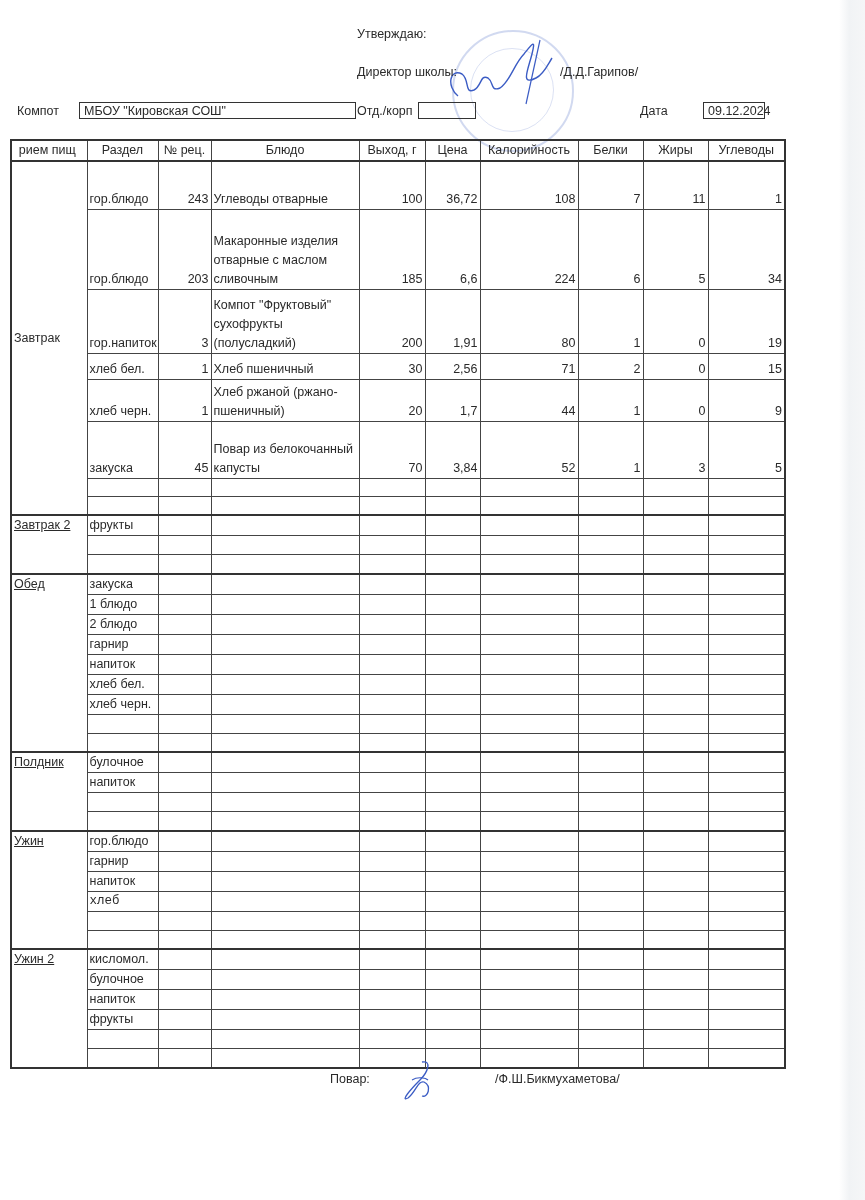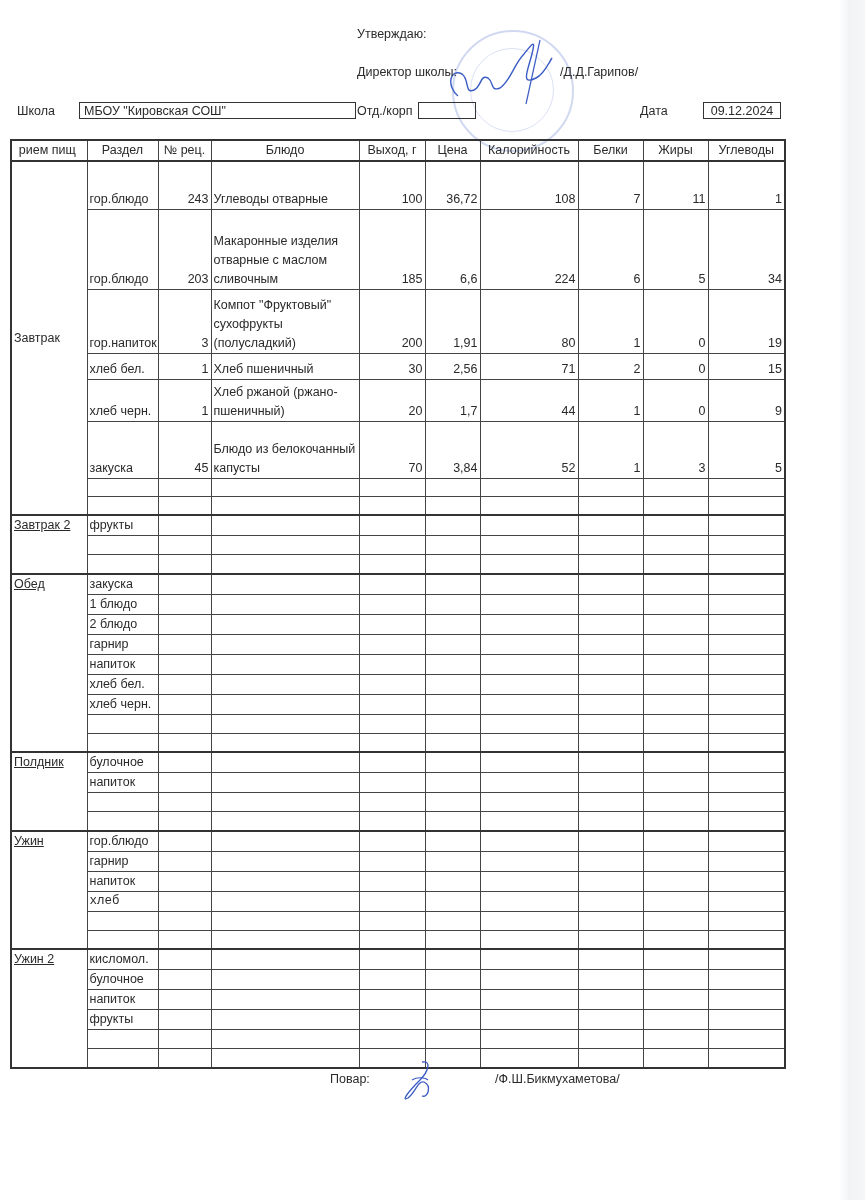--- a/index.html
+++ b/index.html
@@ -30,26 +30,26 @@
 
 <svg class="sig" style="left:440px;top:34px" width="120" height="72">
   <path d="M18 62 C6 52 10 34 22 40 C30 46 24 60 34 56 C42 52 40 40 48 44 C54 48 50 58 60 54 C70 48 74 30 84 20 C92 10 96 4 92 20 C88 36 80 52 96 44 C104 40 108 30 112 24" fill="none" stroke="#3b5cc4" stroke-width="1.4"></path>
   <path d="M100 6 L86 70" fill="none" stroke="#3b5cc4" stroke-width="1.2"></path>
 </svg>
 
 <div class="abs" style="left:357px;top:27px">Утверждаю:</div>
 <div class="abs" style="left:357px;top:65px">Директор школы:</div>
 <div class="abs" style="left:560px;top:65px">/Д.Д.Гарипов/</div>
 
-<div class="abs" style="left:17px;top:104px">Школа</div>
+<div class="abs" style="left:17px;top:104px">Компот</div>
 <div class="box" style="left:79px;top:102px;width:277px">МБОУ "Кировская СОШ"</div>
 <div class="abs" style="left:357px;top:104px">Отд./корп</div>
 <div class="box" style="left:418px;top:102px;width:58px"></div>
 <div class="abs" style="left:640px;top:104px">Дата</div>
-<div class="box" style="left:703px;top:102px;width:78px;text-align:center">09.12.2024</div>
+<div class="box" style="left:703px;top:102px;width:62px;text-align:left">09.12.2024</div>
 
 <table class="menu" id="menu-table">
   <colgroup>
     <col style="width:76px">
       <col style="width:71px">
       <col style="width:53px">
       <col style="width:148px">
     <col style="width:66px">
       <col style="width:55px">
       <col style="width:98px">
@@ -126,21 +126,21 @@
         <td class="num">20</td>
         <td class="num">1,7</td>
         <td class="num">44</td>
         <td class="num">1</td>
         <td class="num">0</td>
         <td class="num">9</td>
       </tr>
       <tr style="height: 57px;">
         <td>закуска</td>
         <td class="num">45</td>
-        <td class="dish">Блюдо из белокочанный капусты</td>
+        <td class="dish">Повар из белокочанный капусты</td>
         <td class="num">70</td>
         <td class="num">3,84</td>
         <td class="num">52</td>
         <td class="num">1</td>
         <td class="num">3</td>
         <td class="num">5</td>
       </tr>
       <tr style="height: 18px;">
         <td></td>
         <td class="num"></td>

